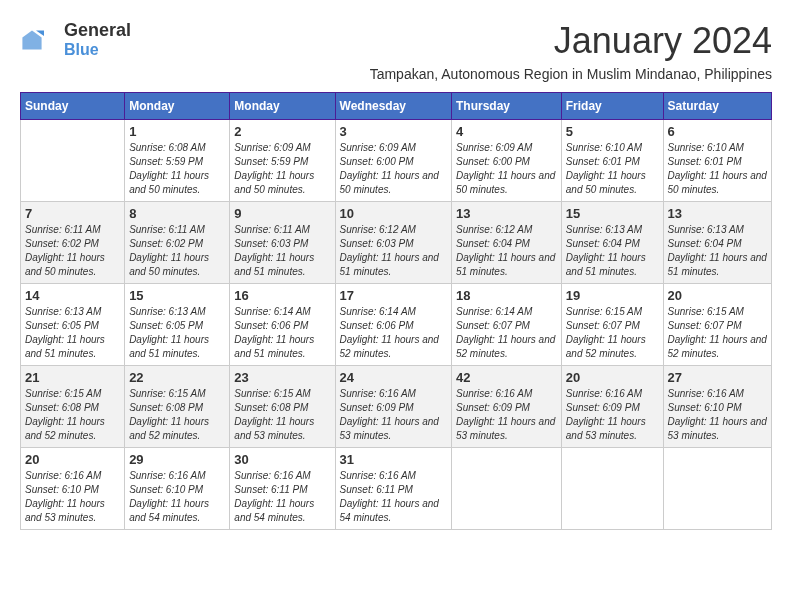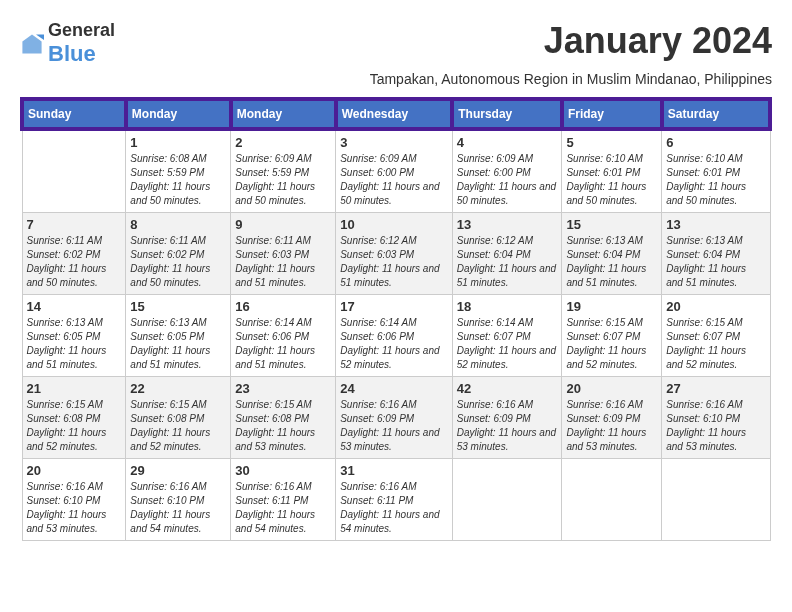--- a/index.html
+++ b/index.html
@@ -12,29 +12,29 @@
     }
     .header-area {
       display: flex;
       justify-content: space-between;
       align-items: flex-start;
       margin-bottom: 4px;
     }
     .logo {
       display: flex;
       align-items: center;
-      gap: 4px;
+      gap: 20px;
     }
     .logo-icon {
       width: 24px;
       height: 24px;
     }
     .month-title {
       font-size: 36px;
-      font-weight: bold;
+      font-weight: normal;
       color: #333;
       text-align: center;
     }
     .subtitle {
       text-align: right;
       font-size: 14px;
       color: #333;
       margin-bottom: 10px;
     }
     table {
@@ -44,21 +44,21 @@
     }
     thead tr {
       background-color: #4472c4;
       color: white;
     }
     thead th {
       padding: 6px 4px;
       text-align: left;
       font-size: 12px;
       font-weight: bold;
-      border: 4px solid #4c1d95;
+      border: 1px solid #4c1d95;
     }
     tbody tr {
       vertical-align: top;
     }
     tbody td {
       border: 1px solid #ccc;
       padding: 4px;
       min-height: 80px;
       vertical-align: top;
     }
@@ -89,21 +89,21 @@
 <body>
 
 <div class="header-area">
   <div class="logo">
     <svg class="logo-icon" viewBox="0 0 30 30">
       <polygon points="15,3 27,12 27,27 3,27 3,12" fill="#4a90d9" opacity="0.7"></polygon>
       <polygon points="20,3 30,10 30,3" fill="#4a90d9"></polygon>
     </svg>
     <div>
       <span style="font-size:18px;font-weight:bold;color:#333;">General</span><br>
-      <span style="font-size:22px;font-weight:bold;color:#4a90d9;">Blue</span>
+      <span style="font-size:16px;font-weight:bold;color:#4a90d9;">Blue</span>
     </div>
   </div>
   <div class="month-title">January 2024</div>
 </div>
 
 <div class="subtitle">Tampakan, Autonomous Region in Muslim Mindanao, Philippines</div>
 
 <table>
   <thead>
     <tr>

